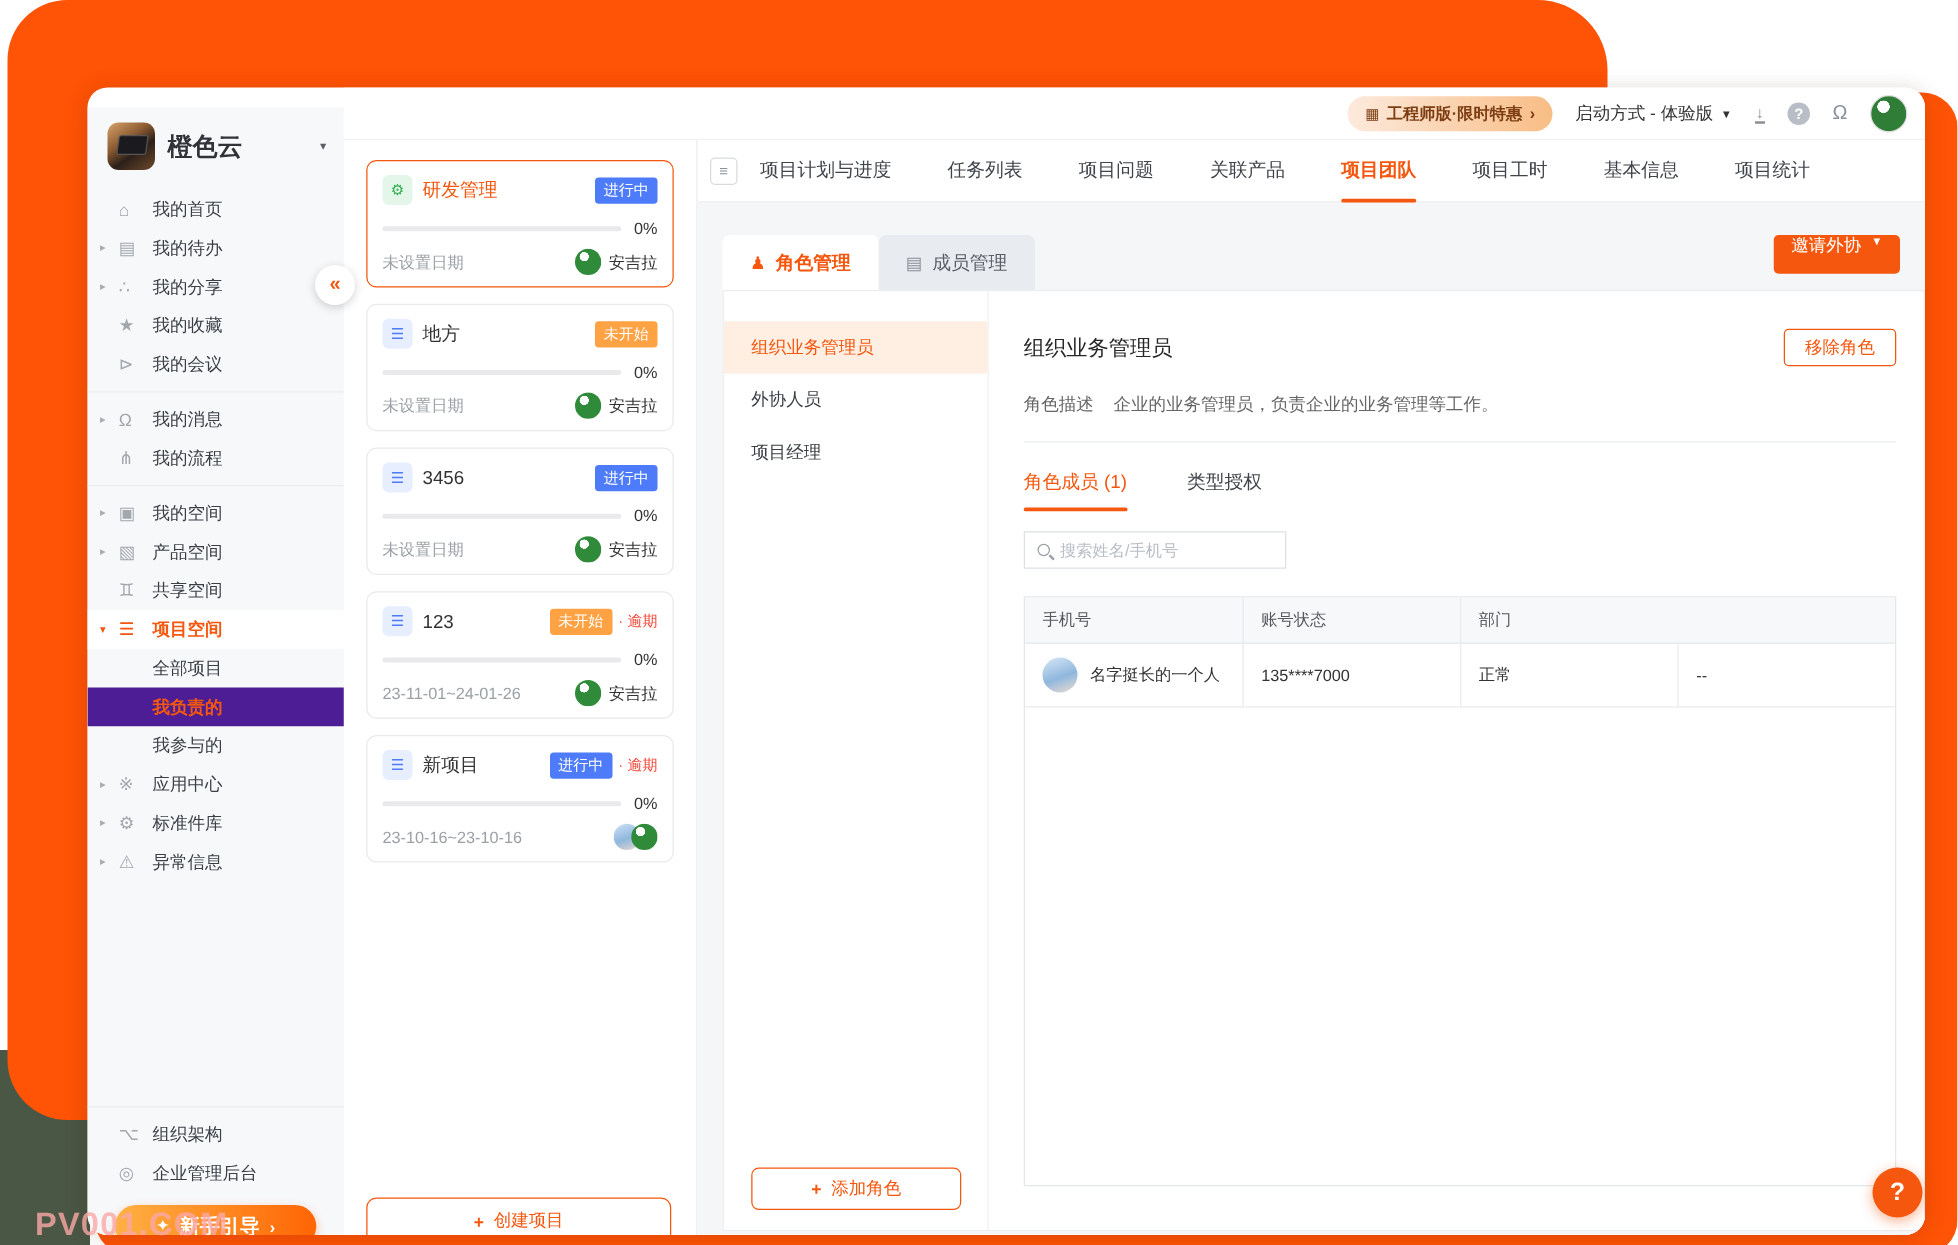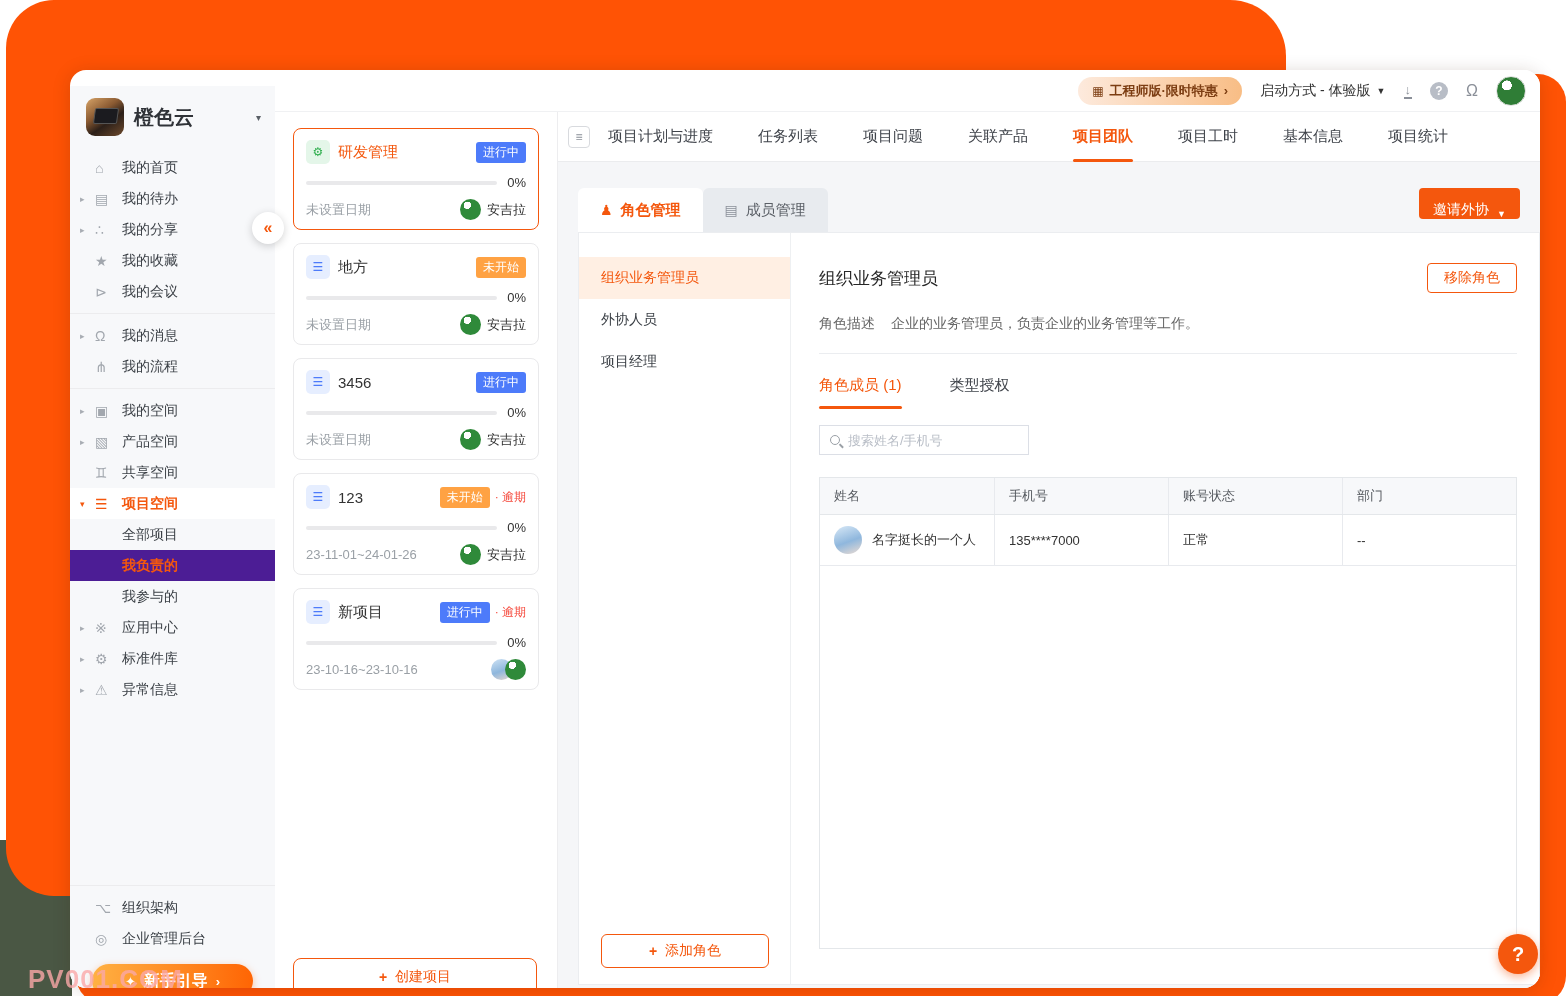--- a/index.html
+++ b/index.html
@@ -109,21 +109,21 @@
     background:#f4570d; border-radius:2px; }
   .subbar { position:absolute; left:20px; top:76px; right:20px; height:44px; display:flex; }
   .stab { height:44px; padding:0 22px; display:flex; align-items:center; gap:8px; font-size:15px;
     border-radius:6px 6px 0 0; cursor:pointer; }
   .stab.active { background:#fff; color:#f4570d; font-weight:bold; }
   .stab.active .s-ic { color:#f4570d; }
   .stab.inactive { background:#e8ebef; color:#5a5f66; }
   .stab .s-ic { font-size:14px; color:#8a8f98; }
   .invite-btn { position:absolute; right:20px; top:76px; height:31px; padding:0 14px;
     background:#f4570d; color:#fff; font-size:14px; border:none; border-radius:4px;
-    display:flex; align-items:flex-end; gap:8px; cursor:pointer; }
+    display:flex; align-items:flex-start; gap:8px; cursor:pointer; }
   .invite-btn .caret { font-size:9px; }
   .panel { position:absolute; left:20px; right:0; top:120px; bottom:3px; background:#fff;
     border:1px solid #ebedf0; display:flex; }
   .roles-col { width:212px; border-right:1px solid #eef0f2; position:relative; padding-top:24px; }
   .role-item { height:42px; display:flex; align-items:center; padding-left:22px; font-size:14px;
     color:#3a3f45; cursor:pointer; }
   .role-item.active { background:#ffefe3; color:#f4570d; }
   .addrole-btn { position:absolute; left:22px; bottom:16px; width:168px; height:34px;
     border:1px solid #f4570d; border-radius:6px; background:#fff; color:#f4570d; font-size:14px;
     display:flex; align-items:center; justify-content:center; gap:8px; cursor:pointer; }
@@ -473,21 +473,20 @@
         <div class="mem-tabs">
           <div class="memtab active">角色成员 (1)</div>
           <div class="memtab">类型授权</div>
         </div>
         <div class="search-box">
           <span class="mag"></span>
           <input type="text" placeholder="搜索姓名/手机号" style="">
         </div>
         <div class="mtable">
           <div class="thead">
-            <div class="th">姓名</div>
             <div class="th">手机号</div>
             <div class="th">账号状态</div>
             <div class="th">部门</div>
           </div>
           <div class="trow">
             <div class="td">
               <span class="mav"></span>
               <span>名字挺长的一个人</span>
             </div>
             <div class="td">135****7000</div>

